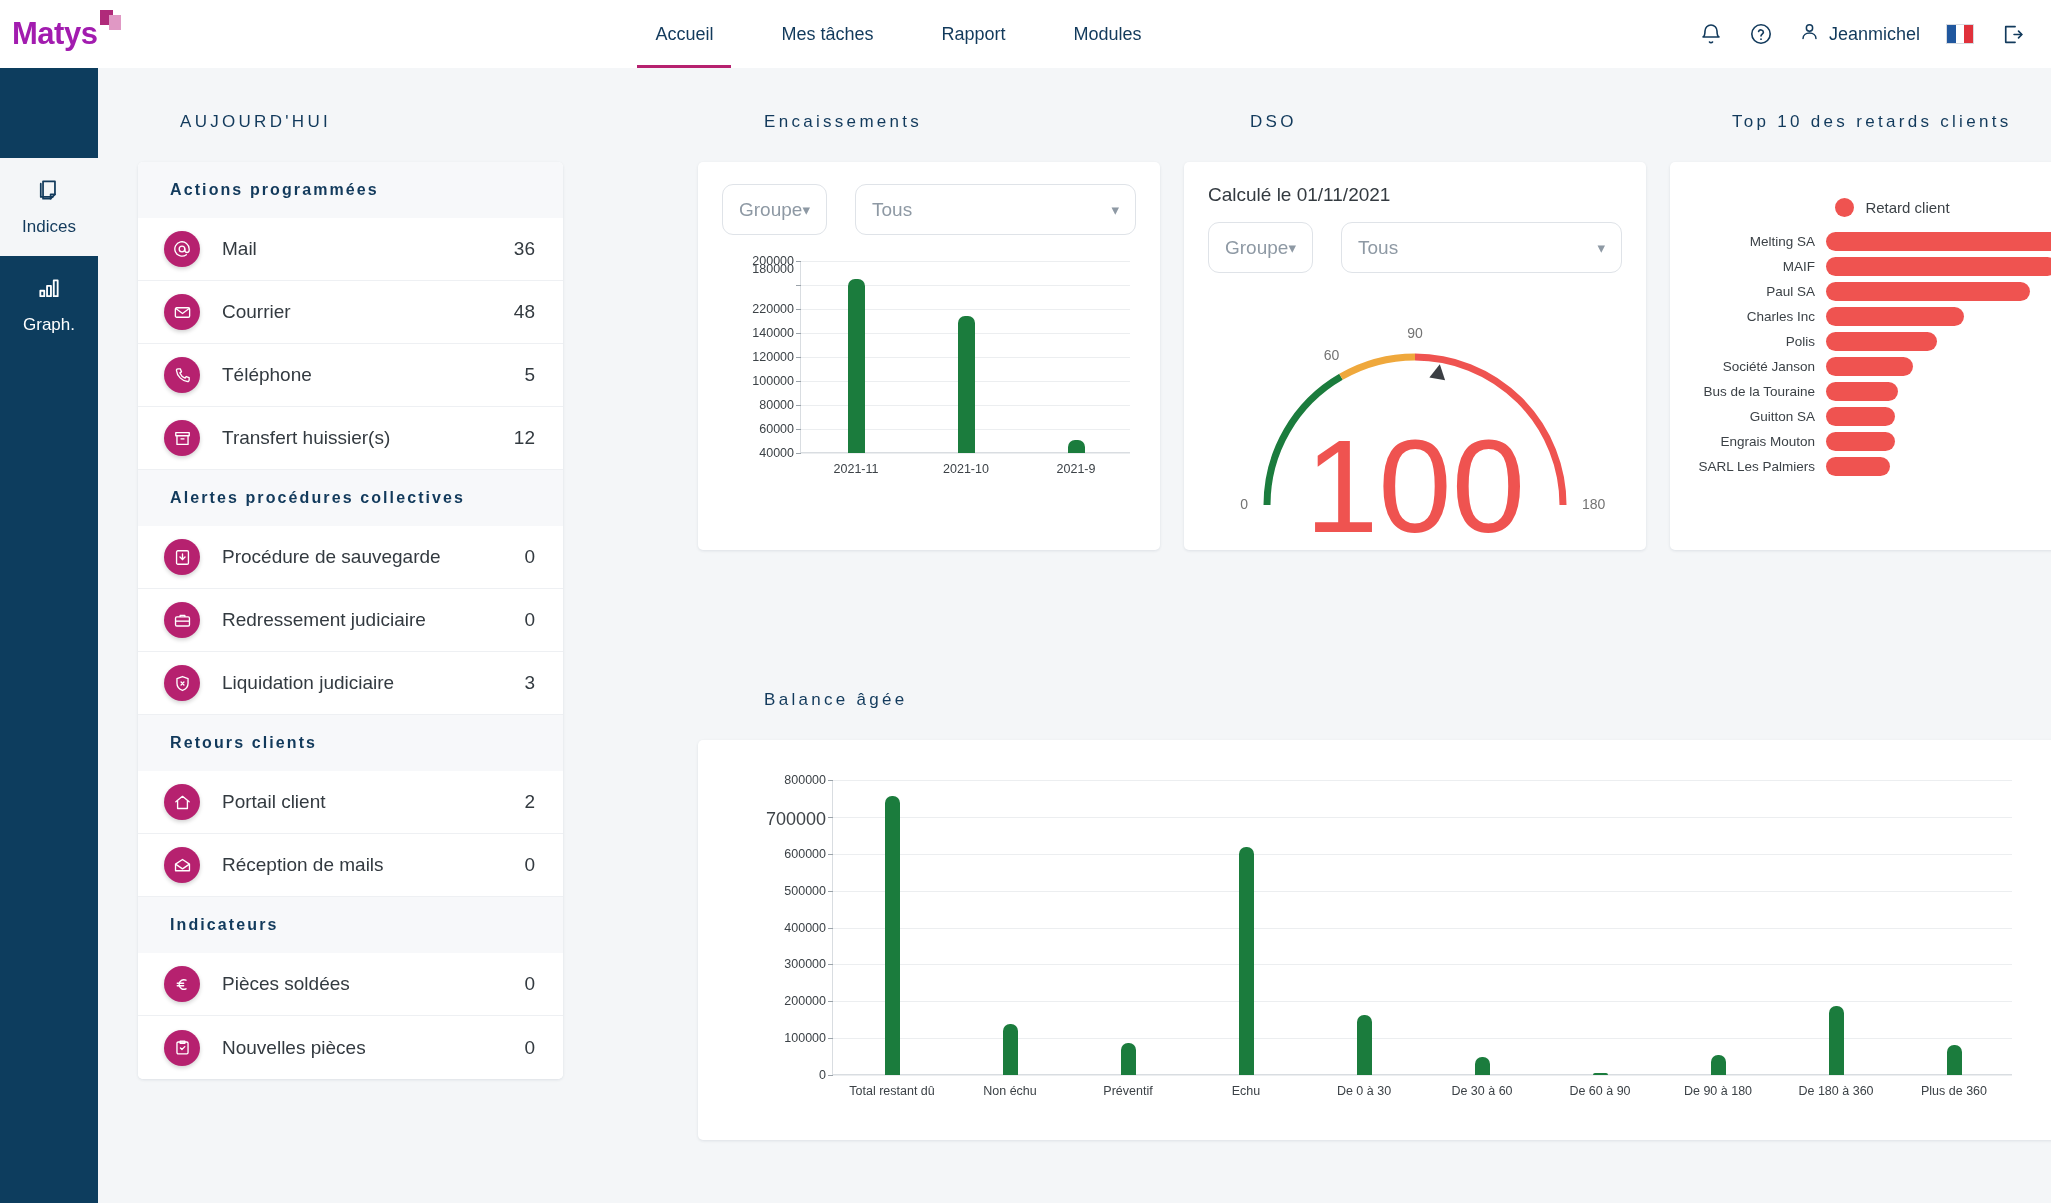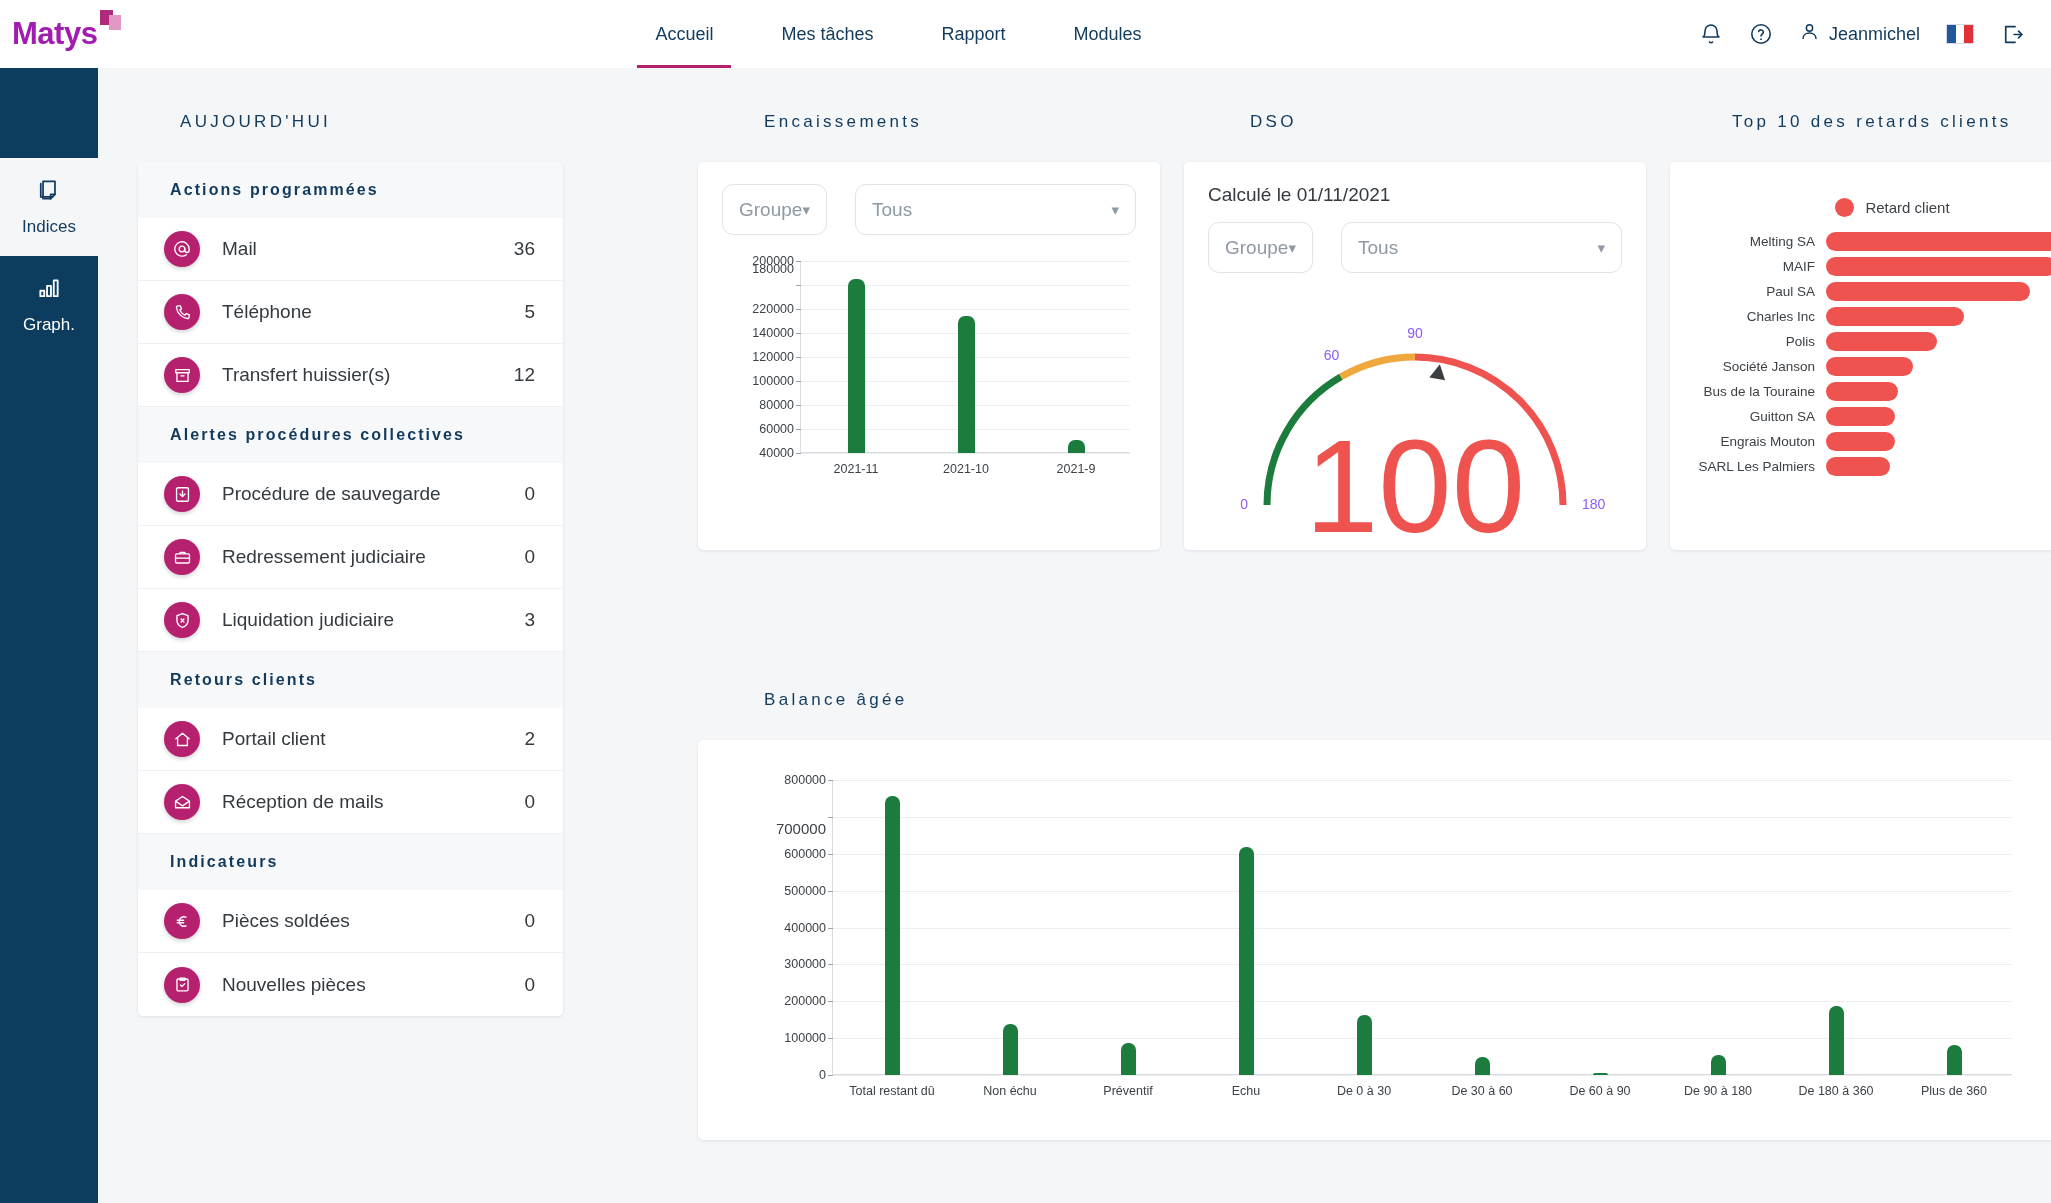--- a/index.html
+++ b/index.html
@@ -125,21 +125,21 @@
   }
   .vc-base { position: absolute; left: 0; right: 0; bottom: 0; height: 1px; background: #d9dde1; }
 
   
   .gauge-wrap { position: relative; width: 100%; height: 250px; margin-top: 18px; }
   .gauge-val {
     position: absolute; left: 0; right: 0; bottom: -12px; text-align: center;
     font-size: 132px; color: #ef5350; font-weight: 400; line-height: 1;
     font-family: "Liberation Sans", sans-serif;
   }
-  .g-lab { position: absolute; font-size: 14px; color: #8b5cf6; }
+  .g-lab { position: absolute; font-size: 14px; color: #737373; }
 
   
   .hlegend { display: flex; align-items: center; justify-content: center; gap: 11px; margin: 14px 0 12px 0; }
   .hleg-dot { width: 19px; height: 19px; border-radius: 50%; background: #ef5350; }
   .hleg-txt { font-size: 15px; color: #3c4247; }
   .hrow { display: flex; align-items: center; height: 25px; }
   .hrow-lab { width: 132px; text-align: right; padding-right: 11px; font-size: 13.5px; color: #3c4247; white-space: nowrap; }
   .hrow-track { flex: 1; position: relative; height: 25px; }
   .hrow-bar { position: absolute; left: 0; top: 3px; height: 19px; background: #ef5350; border-radius: 10px; }
 </style>
@@ -244,20 +244,30 @@
           <svg width="20" height="20" viewBox="0 0 24 24" fill="none" stroke="#fff" stroke-width="1.6" stroke-linecap="round">
               <circle cx="12" cy="12" r="3.4"></circle>
               <path d="M15.4 12v1.6a2.6 2.6 0 005.2 0V12a8.6 8.6 0 10-3.4 6.8"></path>
             </svg>
         </span>
         <span class="row-label">Mail</span>
         <span class="row-count">36</span>
       </div>
       <div class="row">
         <span class="bubble">
+          <svg width="19" height="19" viewBox="0 0 24 24" fill="none" stroke="#fff" stroke-width="1.7" stroke-linejoin="round">
+              <rect x="3" y="6" width="18" height="12" rx="1.6"></rect>
+              <path d="M3.6 7l8.4 6.2L20.4 7"></path>
+            </svg>
+        </span>
+        <span class="row-label">Courrier</span>
+        <span class="row-count">48</span>
+      </div>
+      <div class="row">
+        <span class="bubble">
           <svg width="19" height="19" viewBox="0 0 24 24" fill="none" stroke="#fff" stroke-width="1.7" stroke-linecap="round" stroke-linejoin="round">
               <path d="M6.2 3.6h3l1.5 3.8-2 1.3a12 12 0 006.6 6.6l1.3-2 3.8 1.5v3a1.8 1.8 0 01-2 1.8C11.4 19 5 12.6 4.4 5.6a1.8 1.8 0 011.8-2z"></path>
             </svg>
         </span>
         <span class="row-label">Téléphone</span>
         <span class="row-count">5</span>
       </div>
       <div class="row">
         <span class="bubble">
           <svg width="19" height="19" viewBox="0 0 24 24" fill="none" stroke="#fff" stroke-width="1.7" stroke-linejoin="round">
@@ -522,21 +532,21 @@
             <div class="vc-tick" style="top: 147.5px;"></div>
             <div class="vc-ylab" style="top: 147.5px; font-size: 12.5px;">400000</div>
             <div class="vc-grid" style="top: 110.625px;"></div>
             <div class="vc-tick" style="top: 110.625px;"></div>
             <div class="vc-ylab" style="top: 110.625px; font-size: 12.5px;">500000</div>
             <div class="vc-grid" style="top: 73.75px;"></div>
             <div class="vc-tick" style="top: 73.75px;"></div>
             <div class="vc-ylab" style="top: 73.75px; font-size: 12.5px;">600000</div>
             <div class="vc-grid" style="top: 36.875px;"></div>
             <div class="vc-tick" style="top: 36.875px;"></div>
-            <div class="vc-ylab" style="top: 48px; font-size: 15px;">700000</div>
+            <div class="vc-ylab" style="top: 39px; font-size: 18px;">700000</div>
             <div class="vc-grid" style="top: 0px;"></div>
             <div class="vc-tick" style="top: 0px;"></div>
             <div class="vc-ylab" style="top: 0px; font-size: 12.5px;">800000</div>
             <div class="vc-base"></div>
             <div class="vc-bar" title="Total restant dû: 757000" style="left: 51.5px; width: 15px; height: 279.144px; background: rgb(27, 124, 61);"></div>
             <div class="vc-xlab" style="left: 59px; font-size: 12.5px;">Total restant dû</div>
             <div class="vc-bar" title="Non échu: 137000" style="left: 169.5px; width: 15px; height: 50.5187px; background: rgb(27, 124, 61);"></div>
             <div class="vc-xlab" style="left: 177px; font-size: 12.5px;">Non échu</div>
             <div class="vc-bar" title="Préventif: 87000" style="left: 287.5px; width: 15px; height: 32.0812px; background: rgb(27, 124, 61);"></div>
             <div class="vc-xlab" style="left: 295px; font-size: 12.5px;">Préventif</div>

